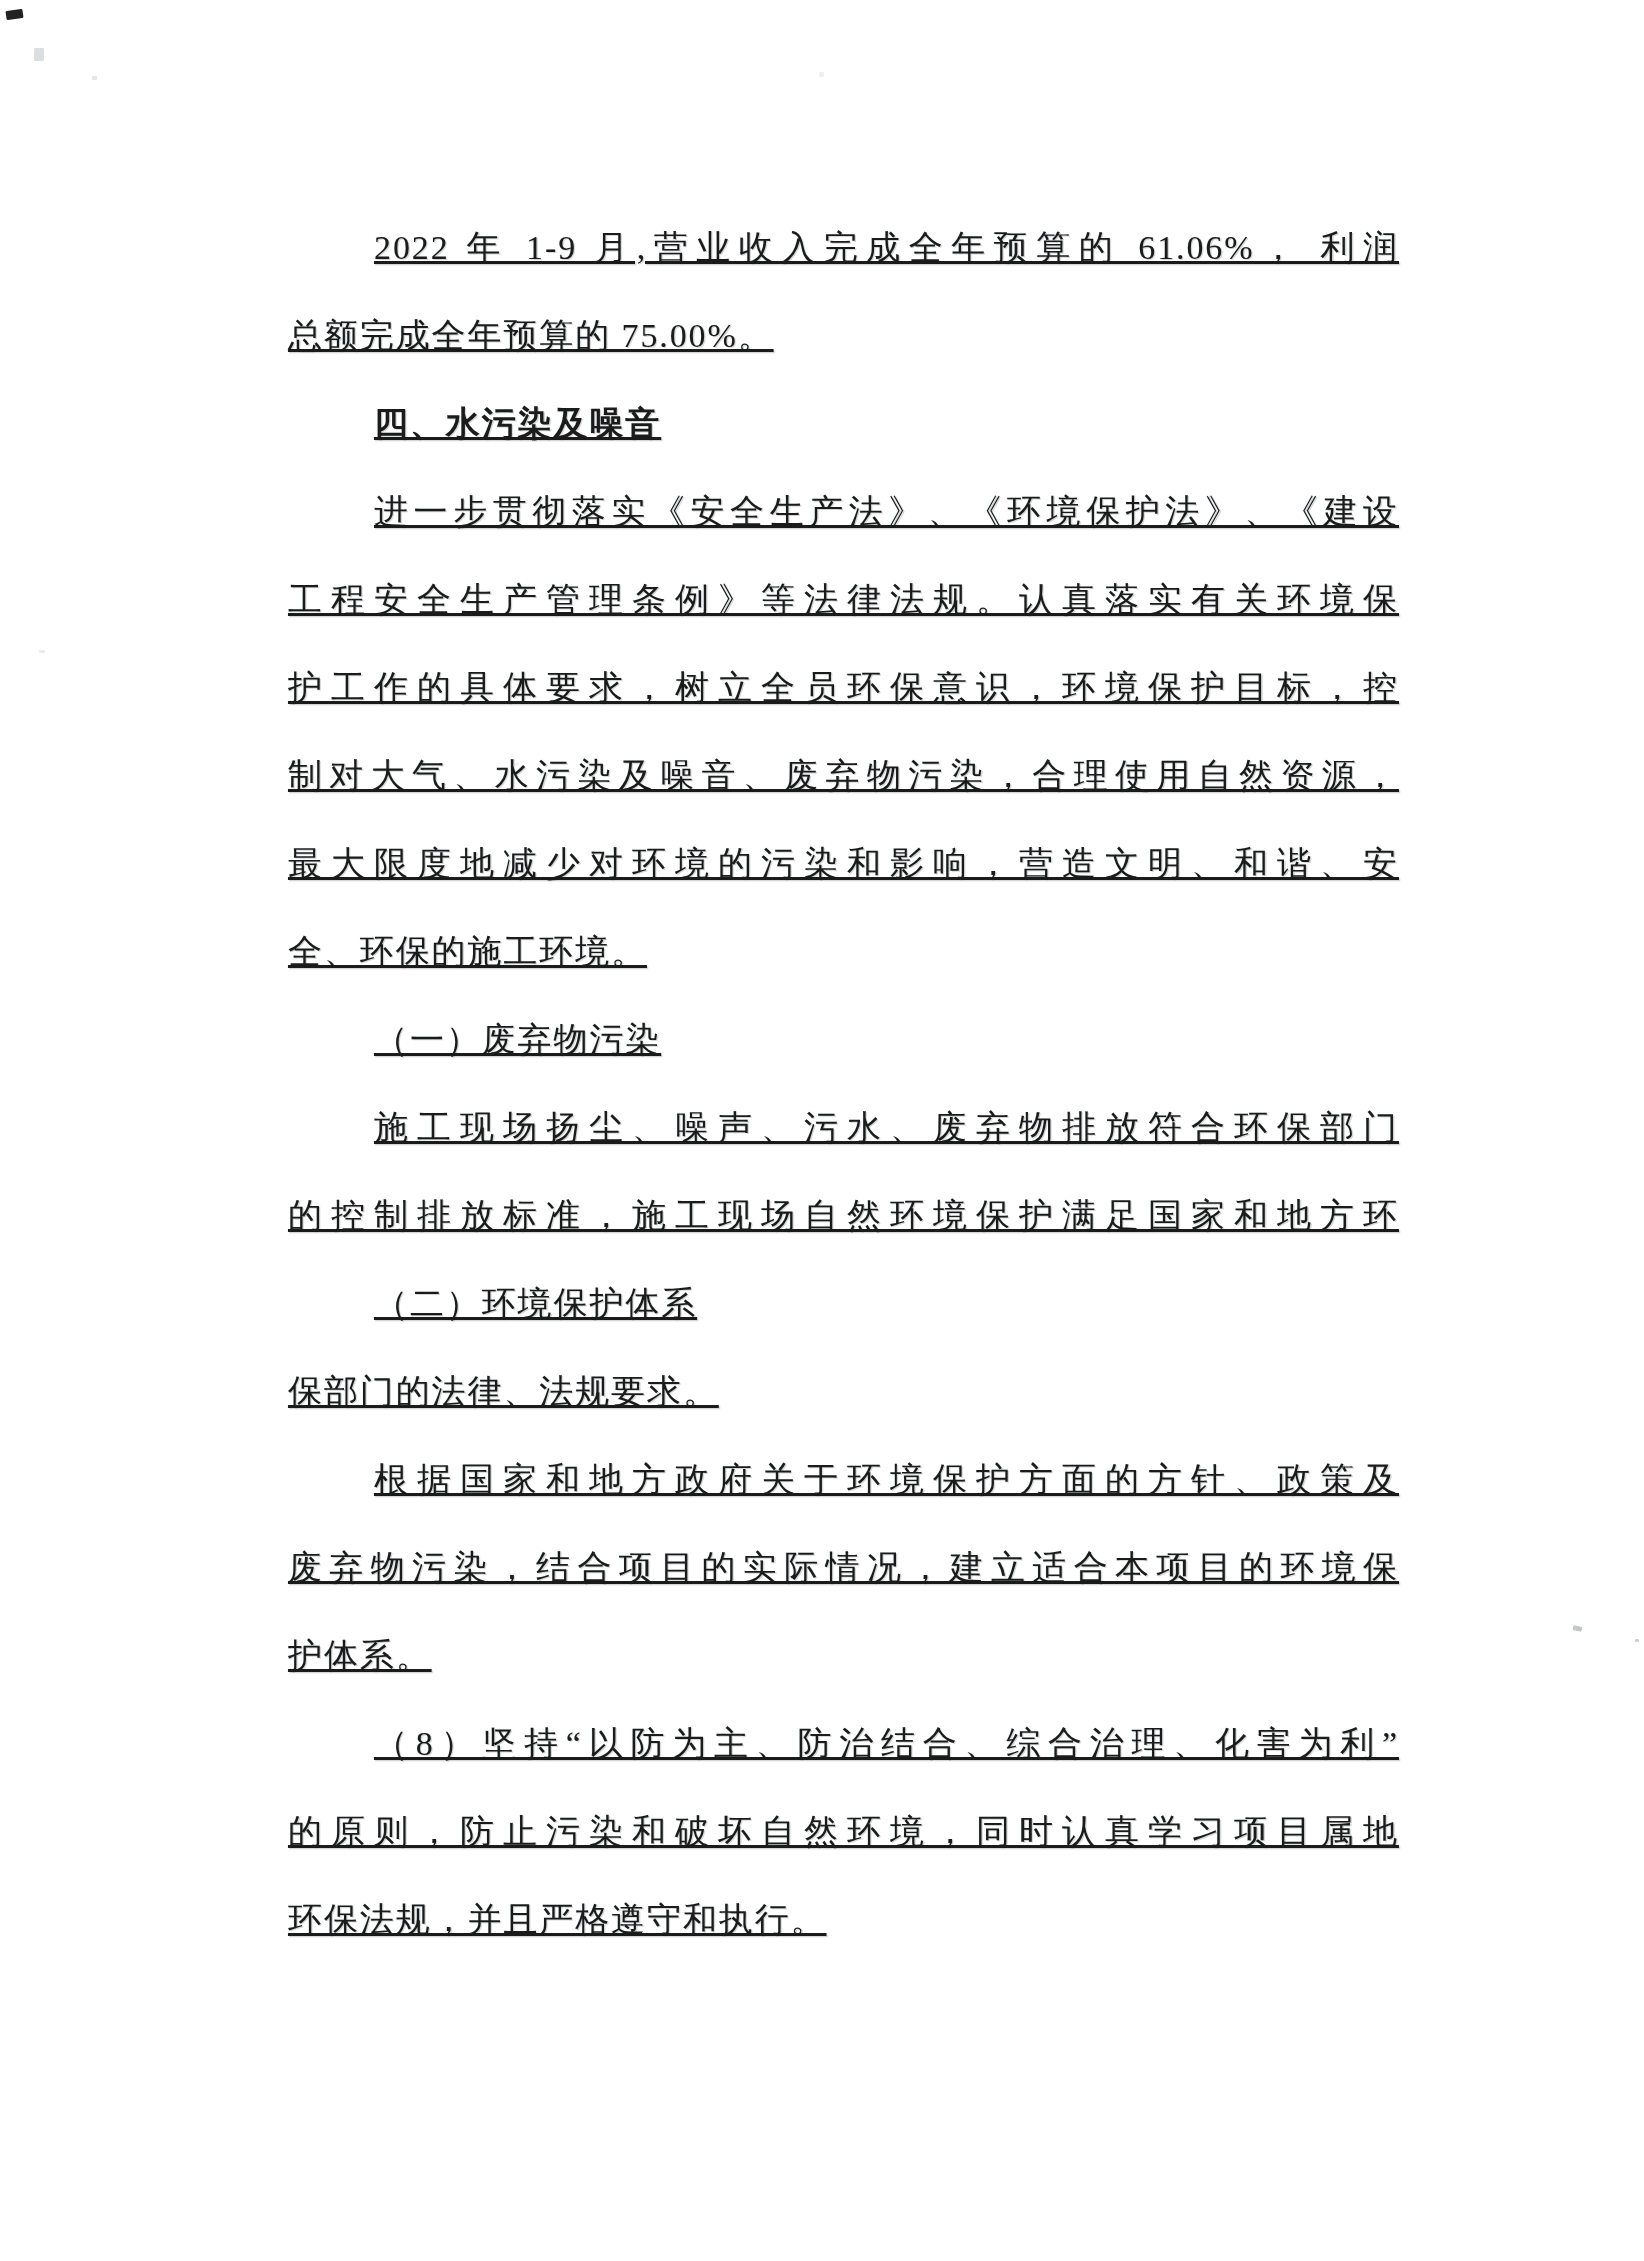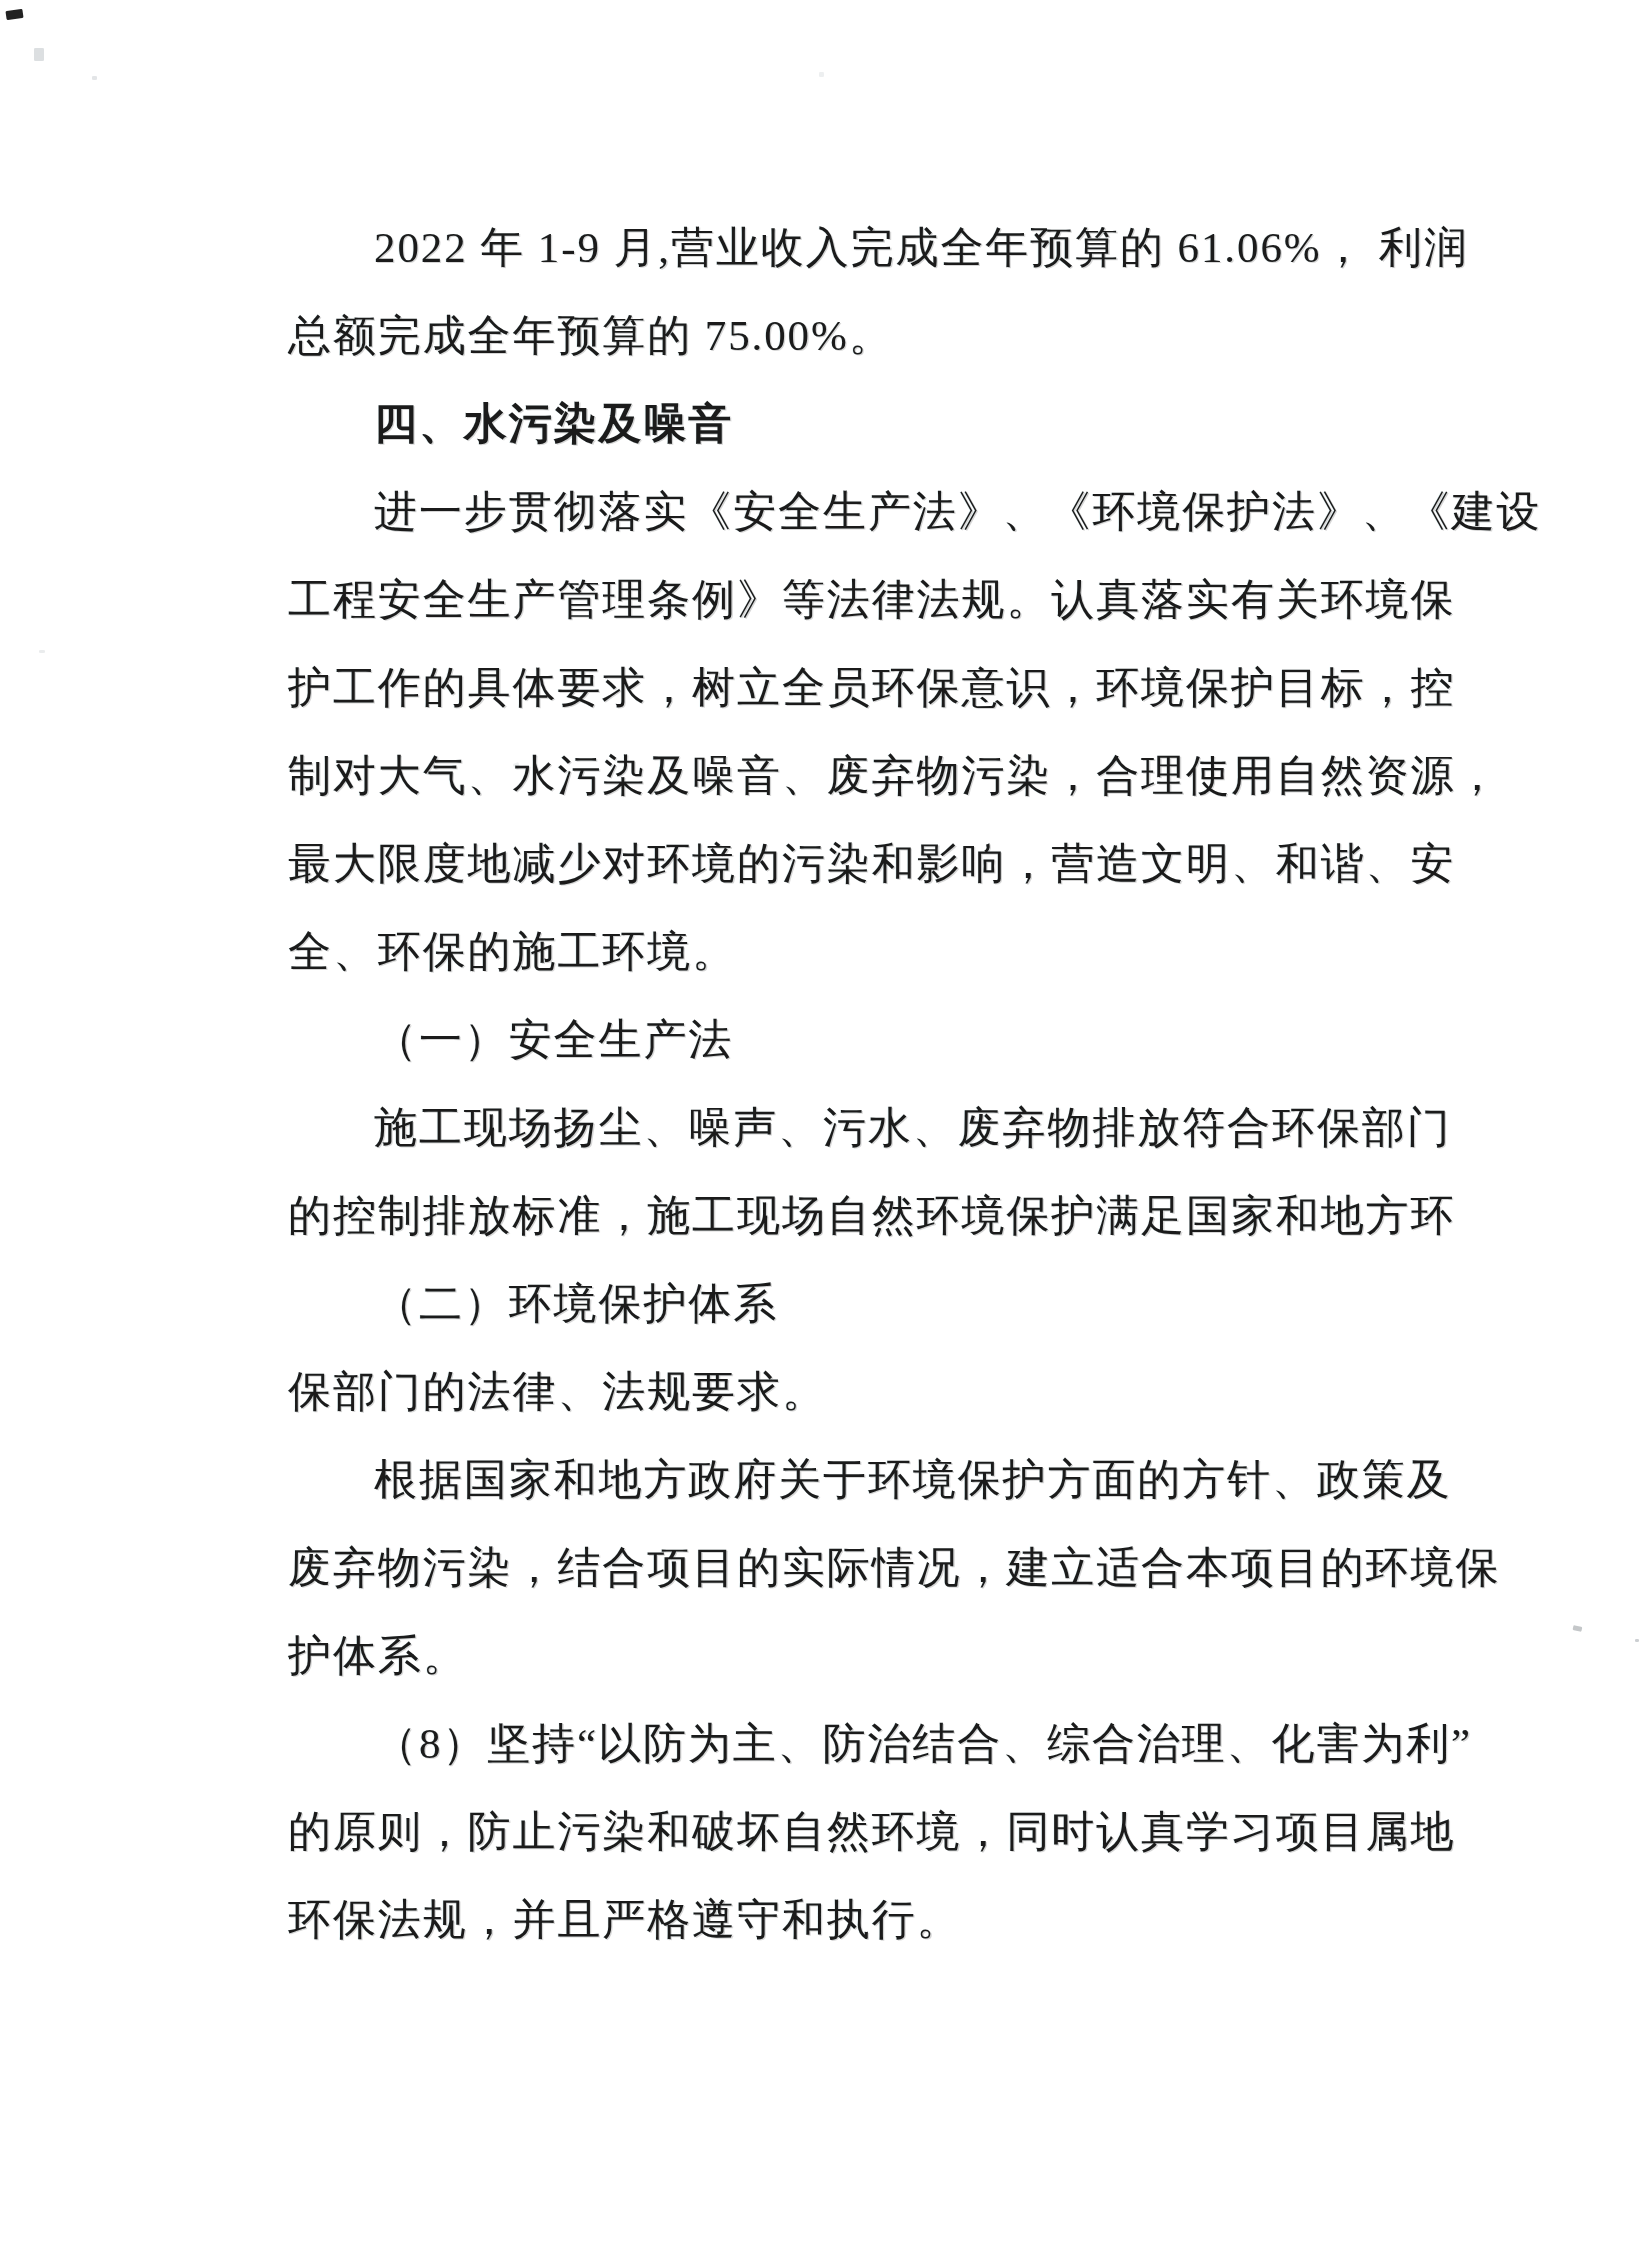--- a/index.html
+++ b/index.html
@@ -13,25 +13,26 @@
   }
   .text-block{
     position:absolute;
     left:288px;
     top:204px;
     width:1111px;
   }
   .line{
     height:88px;
     line-height:88px;
-    font-size:43px;
+    font-size:34px;
     letter-spacing:1.9px;
     white-space:nowrap;
     
     text-shadow:1.3px 1.3px 0 rgba(0,0,0,.16), -0.6px 0 0 rgba(110,190,200,.18);
+    text-decoration:underline;
   }
   .line.fill{
     text-align:justify;
     text-align-last:justify;
   }
   .line.indent{
     text-indent:86px;
   }
   .line.bold{
     font-weight:700;
@@ -49,21 +50,21 @@
   <div class="text-block" id="doc" style="color: rgb(27, 27, 27);">
       <div class="line indent fill">2022 年 1-9 月,营业收入完成全年预算的 61.06%， 利润</div>
       <div class="line">总额完成全年预算的 75.00%。</div>
       <div class="line indent bold">四、水污染及噪音</div>
       <div class="line indent fill">进一步贯彻落实《安全生产法》、《环境保护法》、《建设</div>
       <div class="line fill">工程安全生产管理条例》等法律法规。认真落实有关环境保</div>
       <div class="line fill">护工作的具体要求，树立全员环保意识，环境保护目标，控</div>
       <div class="line fill">制对大气、水污染及噪音、废弃物污染，合理使用自然资源，</div>
       <div class="line fill">最大限度地减少对环境的污染和影响，营造文明、和谐、安</div>
       <div class="line">全、环保的施工环境。</div>
-      <div class="line indent">（一）安全生产法</div>
+      <div class="line indent">（一）废弃物污染</div>
       <div class="line indent fill">施工现场扬尘、噪声、污水、废弃物排放符合环保部门</div>
       <div class="line fill">的控制排放标准，施工现场自然环境保护满足国家和地方环</div>
       <div class="line indent">（二）环境保护体系</div>
       <div class="line">保部门的法律、法规要求。</div>
       <div class="line indent fill">根据国家和地方政府关于环境保护方面的方针、政策及</div>
       <div class="line fill">废弃物污染，结合项目的实际情况，建立适合本项目的环境保</div>
       <div class="line">护体系。</div>
       <div class="line indent fill">（8）坚持“以防为主、防治结合、综合治理、化害为利”</div>
       <div class="line fill">的原则，防止污染和破坏自然环境，同时认真学习项目属地</div>
       <div class="line">环保法规，并且严格遵守和执行。</div>

